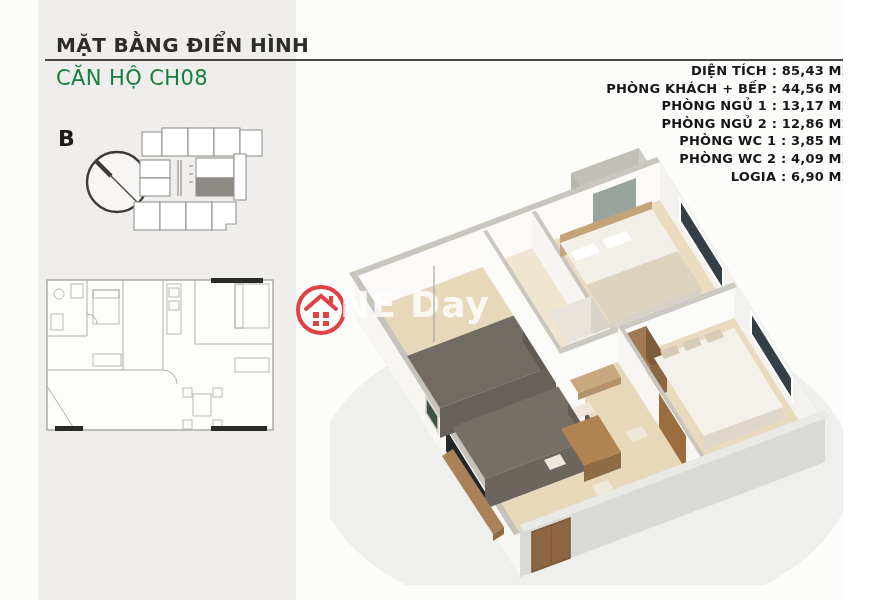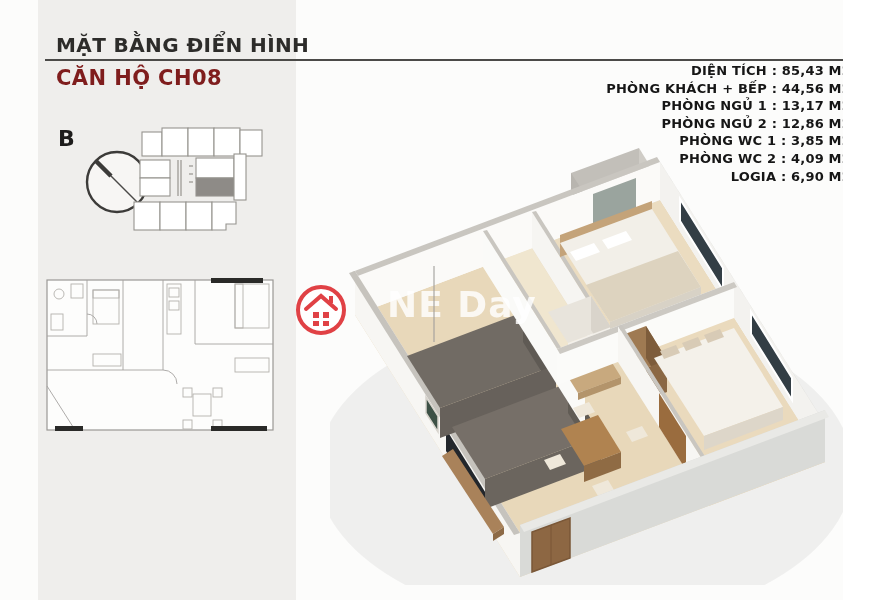--- a/index.html
+++ b/index.html
@@ -2,27 +2,27 @@
 <html><head>
 <meta charset="utf-8">
 <style>
   html,body{margin:0;padding:0;background:#ffffff;}
   .canvas{position:relative;width:843px;height:600px;overflow:hidden;
           background:#fcfcfb;font-family:"DejaVu Sans","Liberation Sans",sans-serif;}
   .abs{position:absolute;}
   .gray-panel{left:38px;top:0;width:258px;height:600px;background:#efeeec;}
   .title1{left:56px;top:33px;font-size:20px;font-weight:bold;color:#2d2c2a;letter-spacing:.4px;white-space:nowrap;}
   .rule{left:45px;top:59px;width:845px;height:2px;background:#4b4a48;}
-  .title2{left:56px;top:66px;font-size:21px;font-weight:bold;color:#7f1d1d;letter-spacing:.4px;white-space:nowrap;}
+  .title2{left:56px;top:66px;font-size:21px;font-weight:normal;color:#15803d;letter-spacing:.4px;white-space:nowrap;}
   .specs{right:-8px;top:62px;text-align:right;font-size:13px;font-weight:bold;
          color:#161616;line-height:17.6px;letter-spacing:.2px;}
   .specs div{white-space:nowrap;}
   .compass-label{left:58px;top:126px;font-size:22px;font-weight:bold;color:#1d1c1b;}
   .wm-white{left:340px;top:284px;font-size:36px;font-weight:800;color:rgba(255,255,255,.82);
-            letter-spacing:1px;white-space:nowrap;margin-left:47px;}
+            letter-spacing:1px;white-space:nowrap;}
   .wm-bar{left:433px;top:266px;width:2px;height:76px;background:rgba(160,158,155,.55);}
   .wm-red{left:444px;top:282px;font-size:37px;font-weight:800;color:rgba(217,60,62,.95);
           letter-spacing:1px;white-space:nowrap;}
 </style>
 </head>
 <body>
 
 <div class="canvas">
 
   <div class="abs gray-panel"></div>

